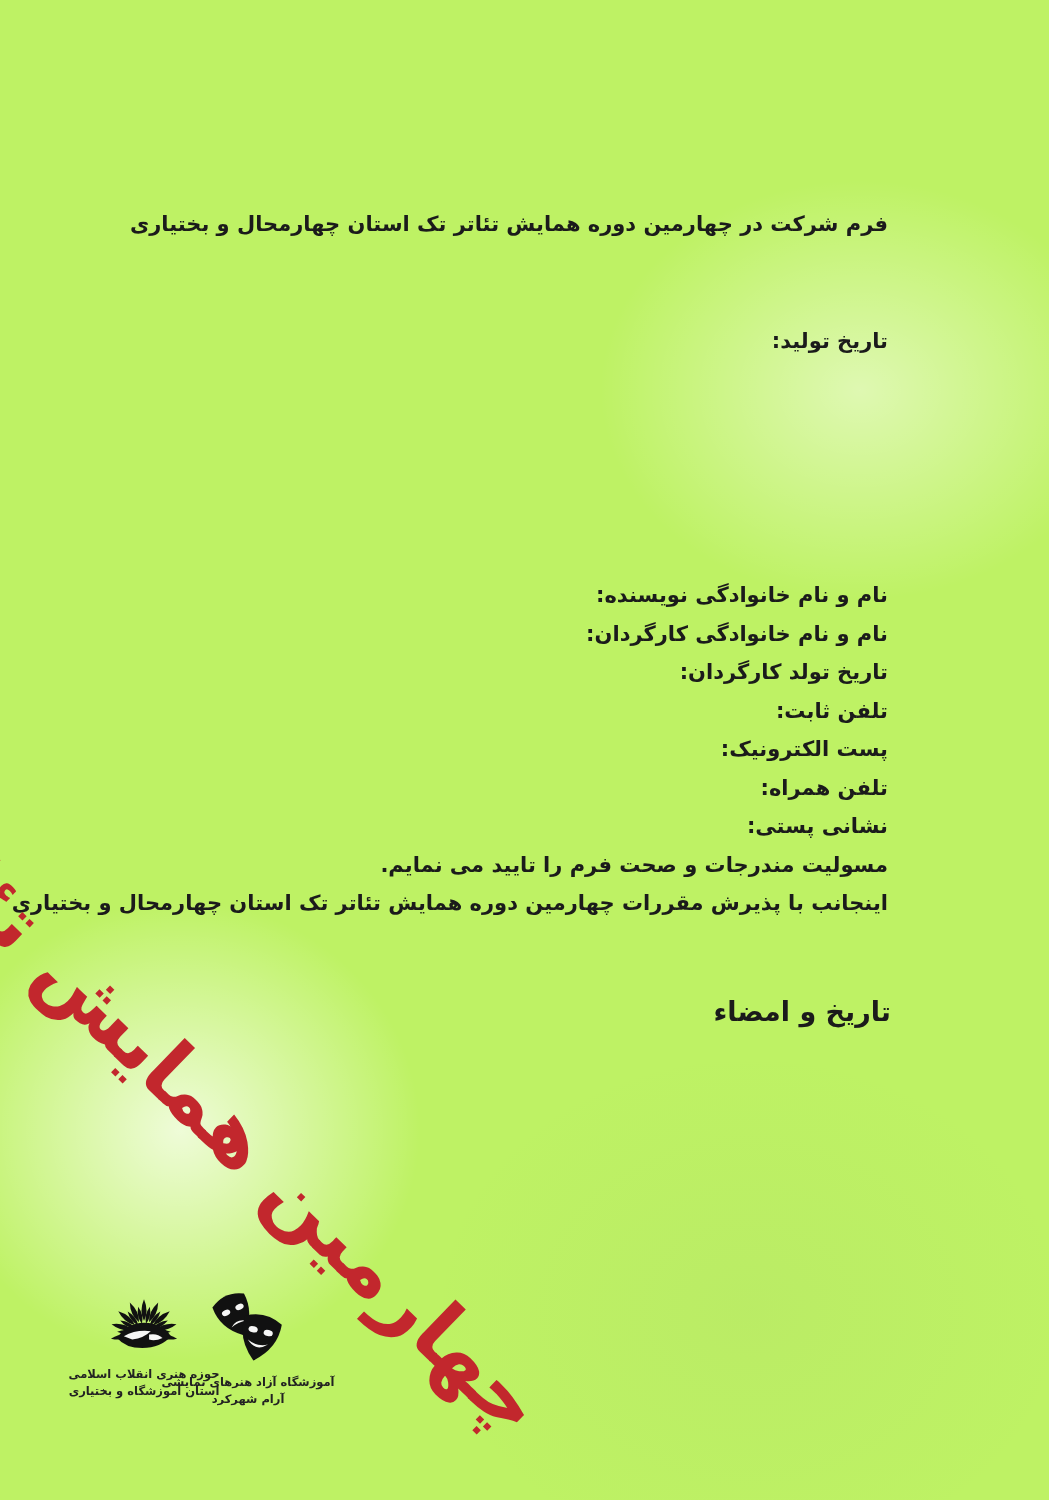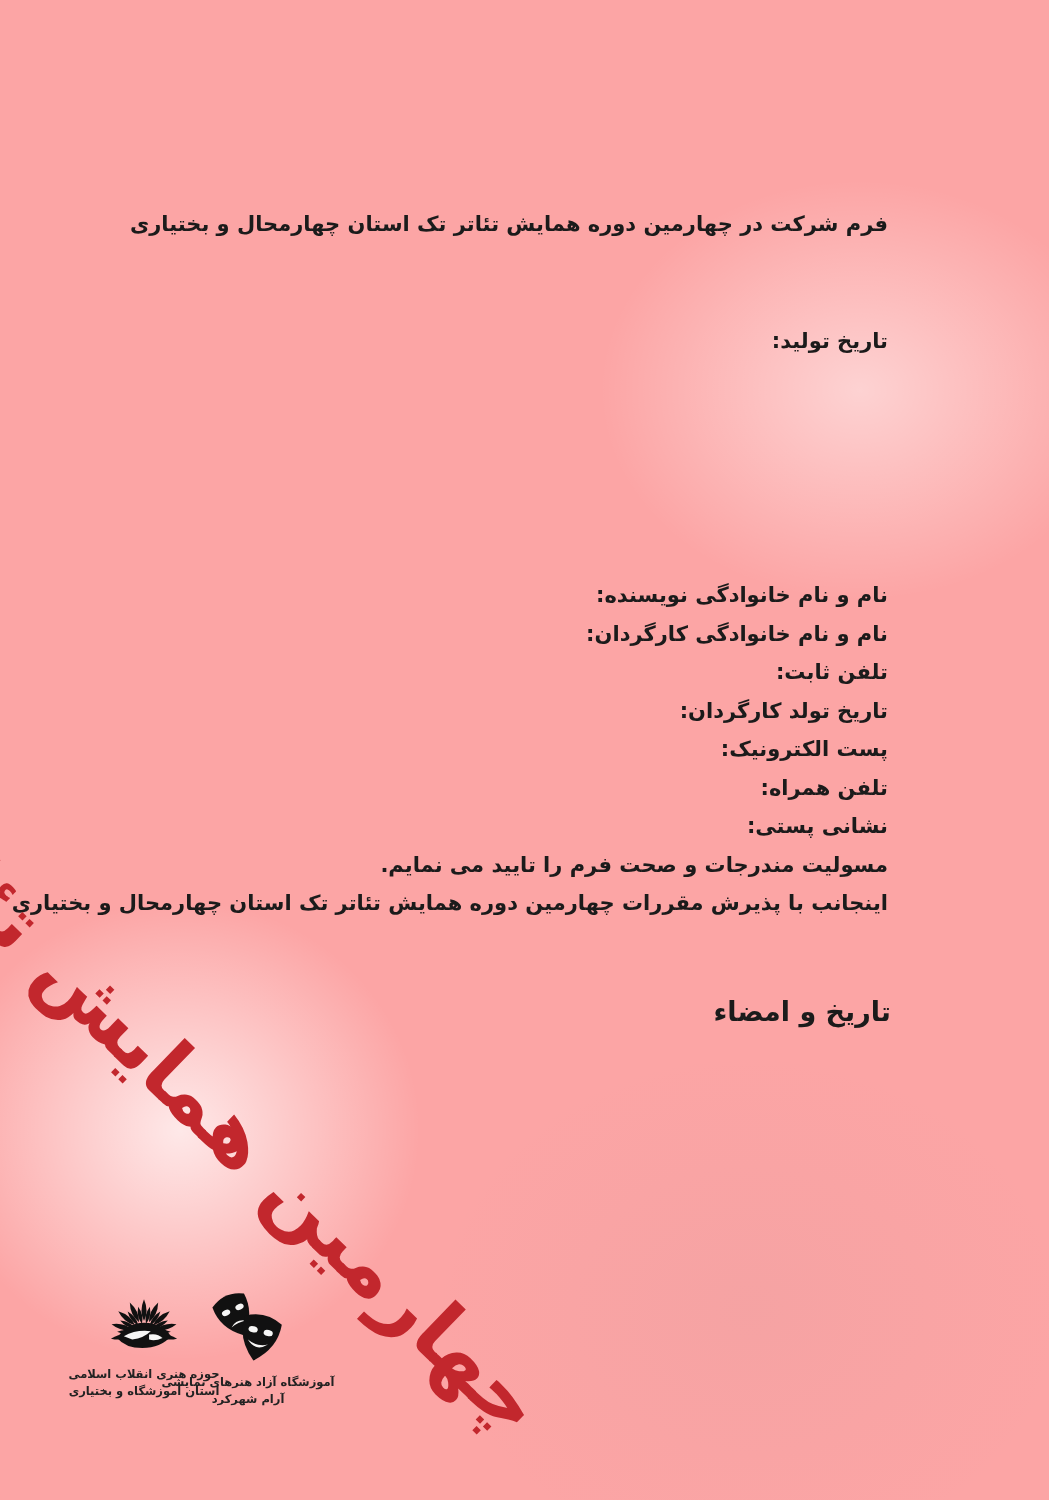--- a/index.html
+++ b/index.html
@@ -4,21 +4,21 @@
 <style>
   * { margin: 0; padding: 0; box-sizing: border-box; }
   html, body { background: #e9e9e9; }
   body { font-family: "DejaVu Sans", "Liberation Sans", sans-serif; }
 
   .page {
     position: relative;
     width: 1049px;
     height: 1500px;
     margin: 0 auto;
-    background: #fca5a5;
+    background: #bef264;
     overflow: hidden;
     color: #1b1b1b;
     direction: rtl;
   }
 
   
   .wm { position: absolute; pointer-events: none; }
   .wm1 { left: -60px; top: 900px; width: 480px; height: 460px;
          background: radial-gradient(closest-side, rgba(255,255,255,0.75), rgba(255,255,255,0)); }
   .wm2 { left: 430px; top: 1050px; width: 640px; height: 520px;
@@ -89,22 +89,22 @@
 
   <h1 class="title">فرم شرکت در چهارمین دوره همایش تئاتر تک استان چهارمحال و بختیاری</h1>
 
   <div class="block work-block">
     <div class="line">تاریخ تولید:</div>
   </div>
 
   <div class="block person-block">
     <div class="line">نام و نام خانوادگی نویسنده:</div>
     <div class="line">نام و نام خانوادگی کارگردان:</div>
+    <div class="line">تاریخ تولد کارگردان:</div>
     <div class="line">تلفن ثابت:</div>
-    <div class="line">تاریخ تولد کارگردان:</div>
     <div class="line">پست الکترونیک:</div>
     <div class="line">تلفن همراه:</div>
     <div class="line">نشانی پستی:</div>
     <div class="line">مسولیت مندرجات و صحت فرم را تایید می نمایم.</div>
     <div class="line">اینجانب با پذیرش مقررات چهارمین دوره همایش تئاتر تک استان چهارمحال و بختیاری</div>
   </div>
 
   <div class="signature">تاریخ و امضاء</div>
 
   <div class="calligraphy" style="color: rgb(194, 39, 45);">چهارمین همایش تئاتر تک</div>

